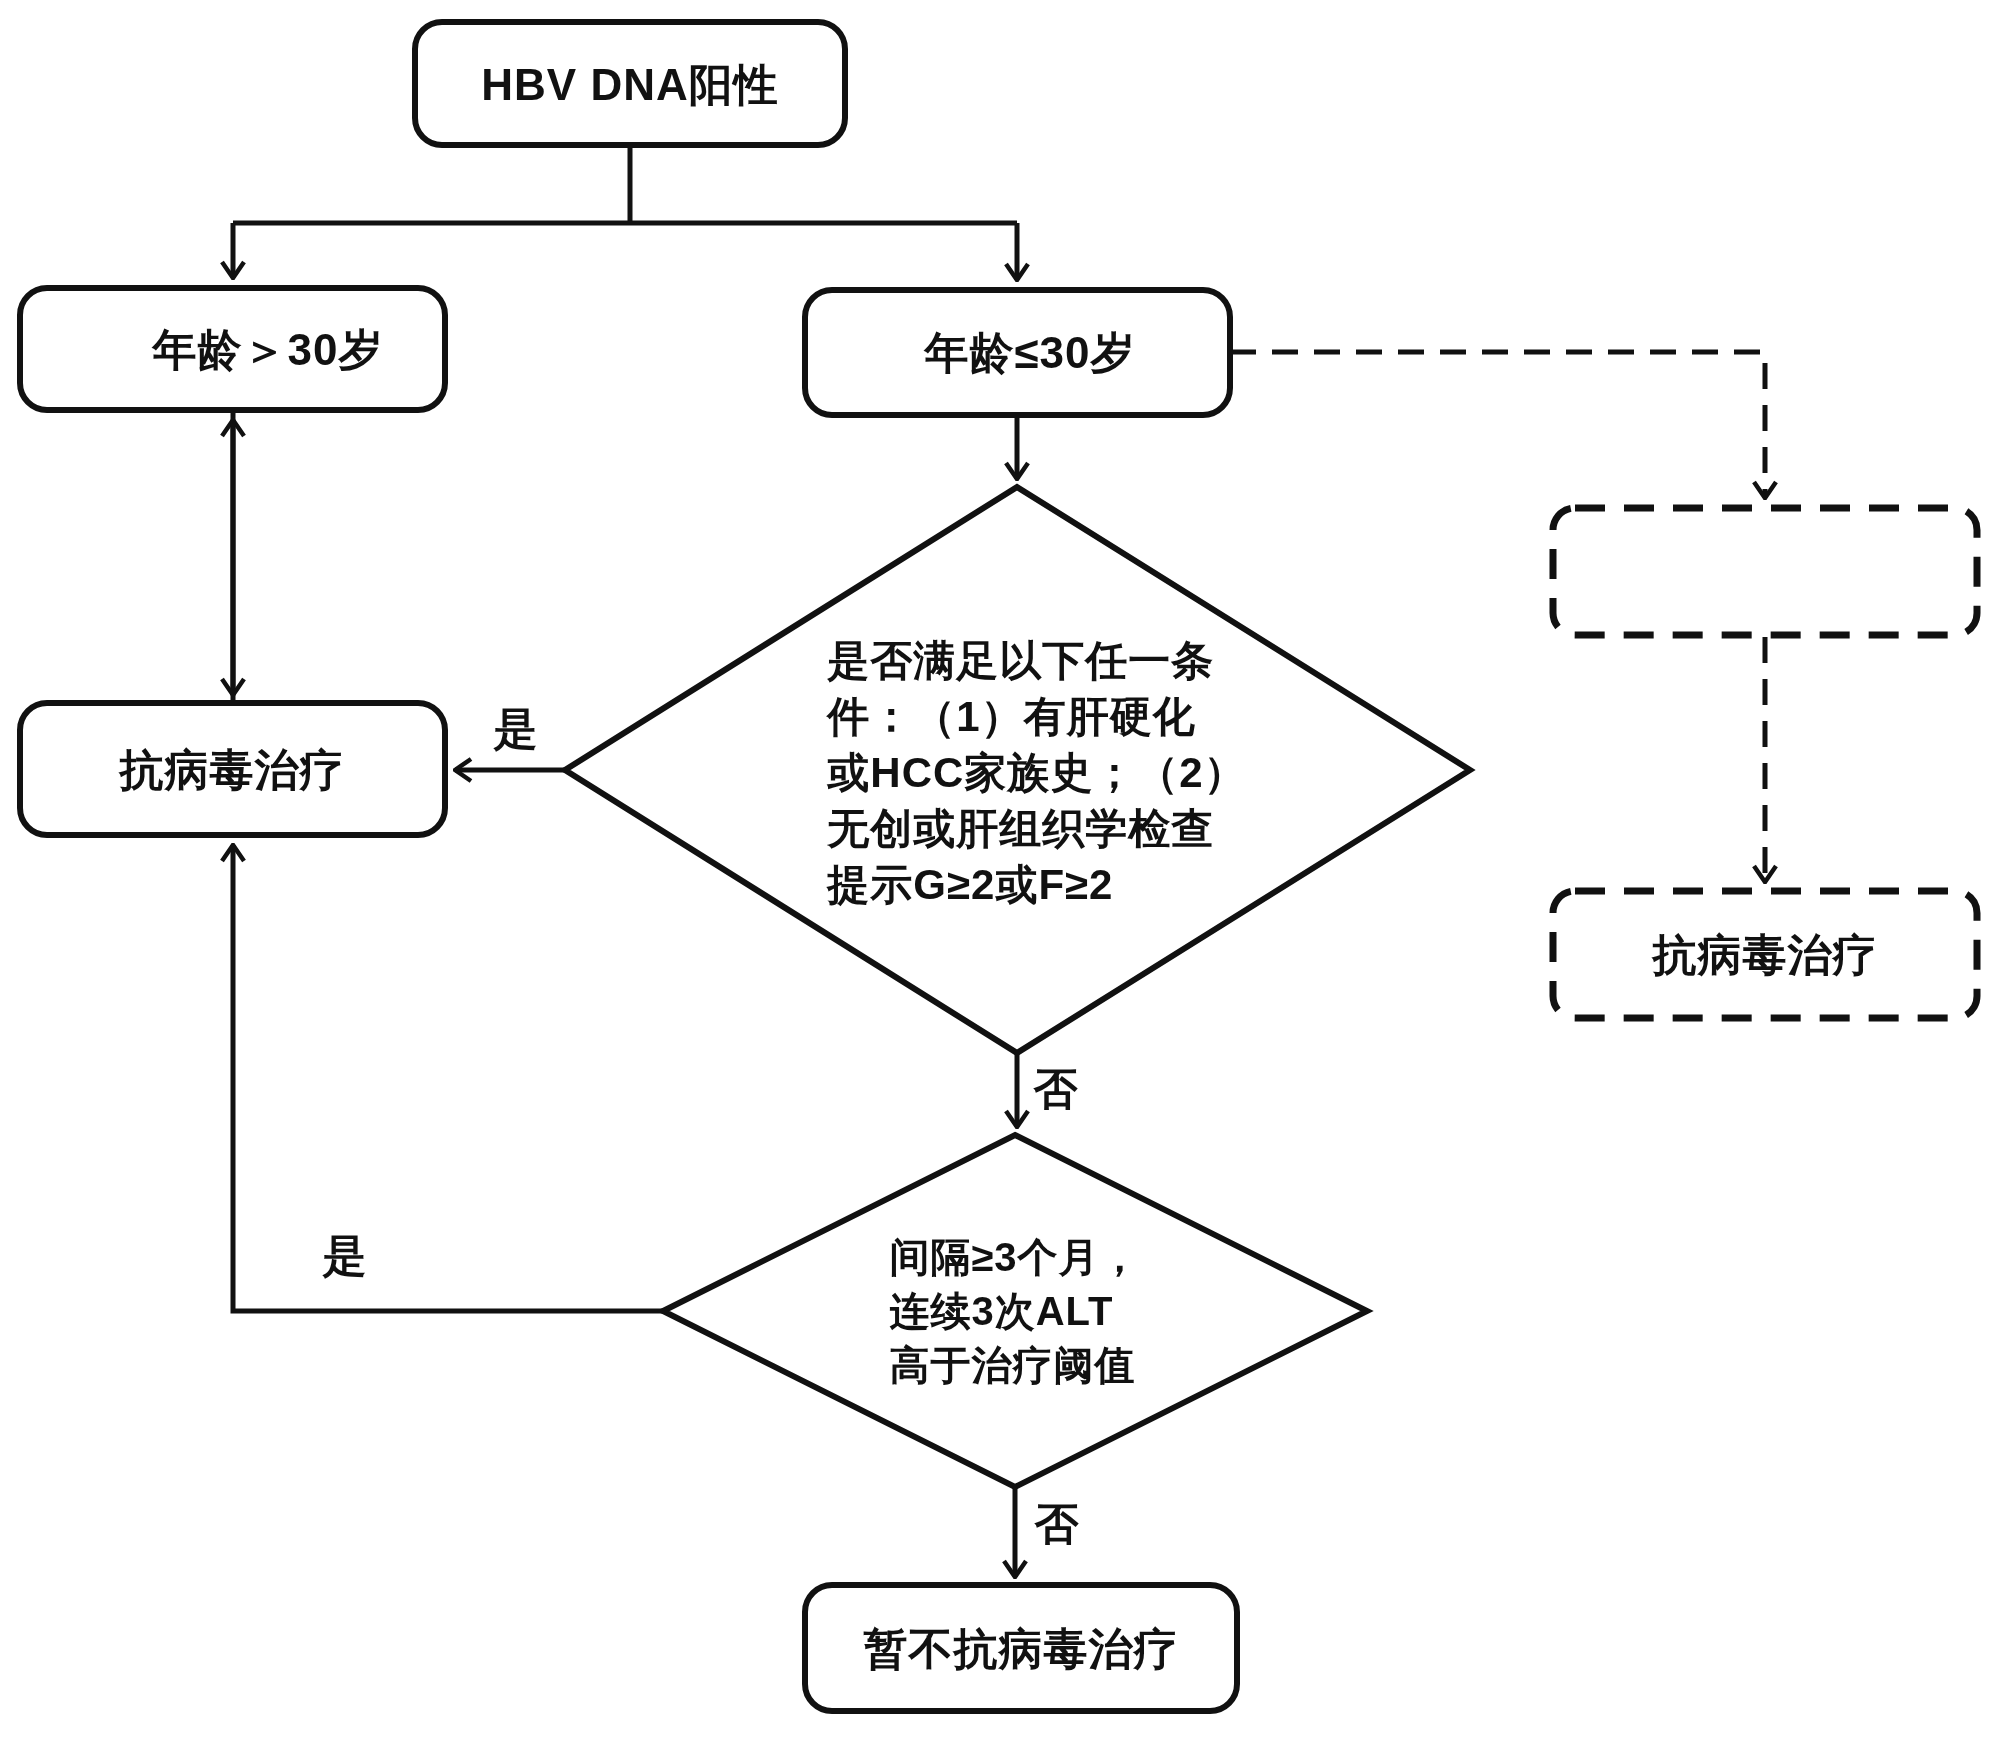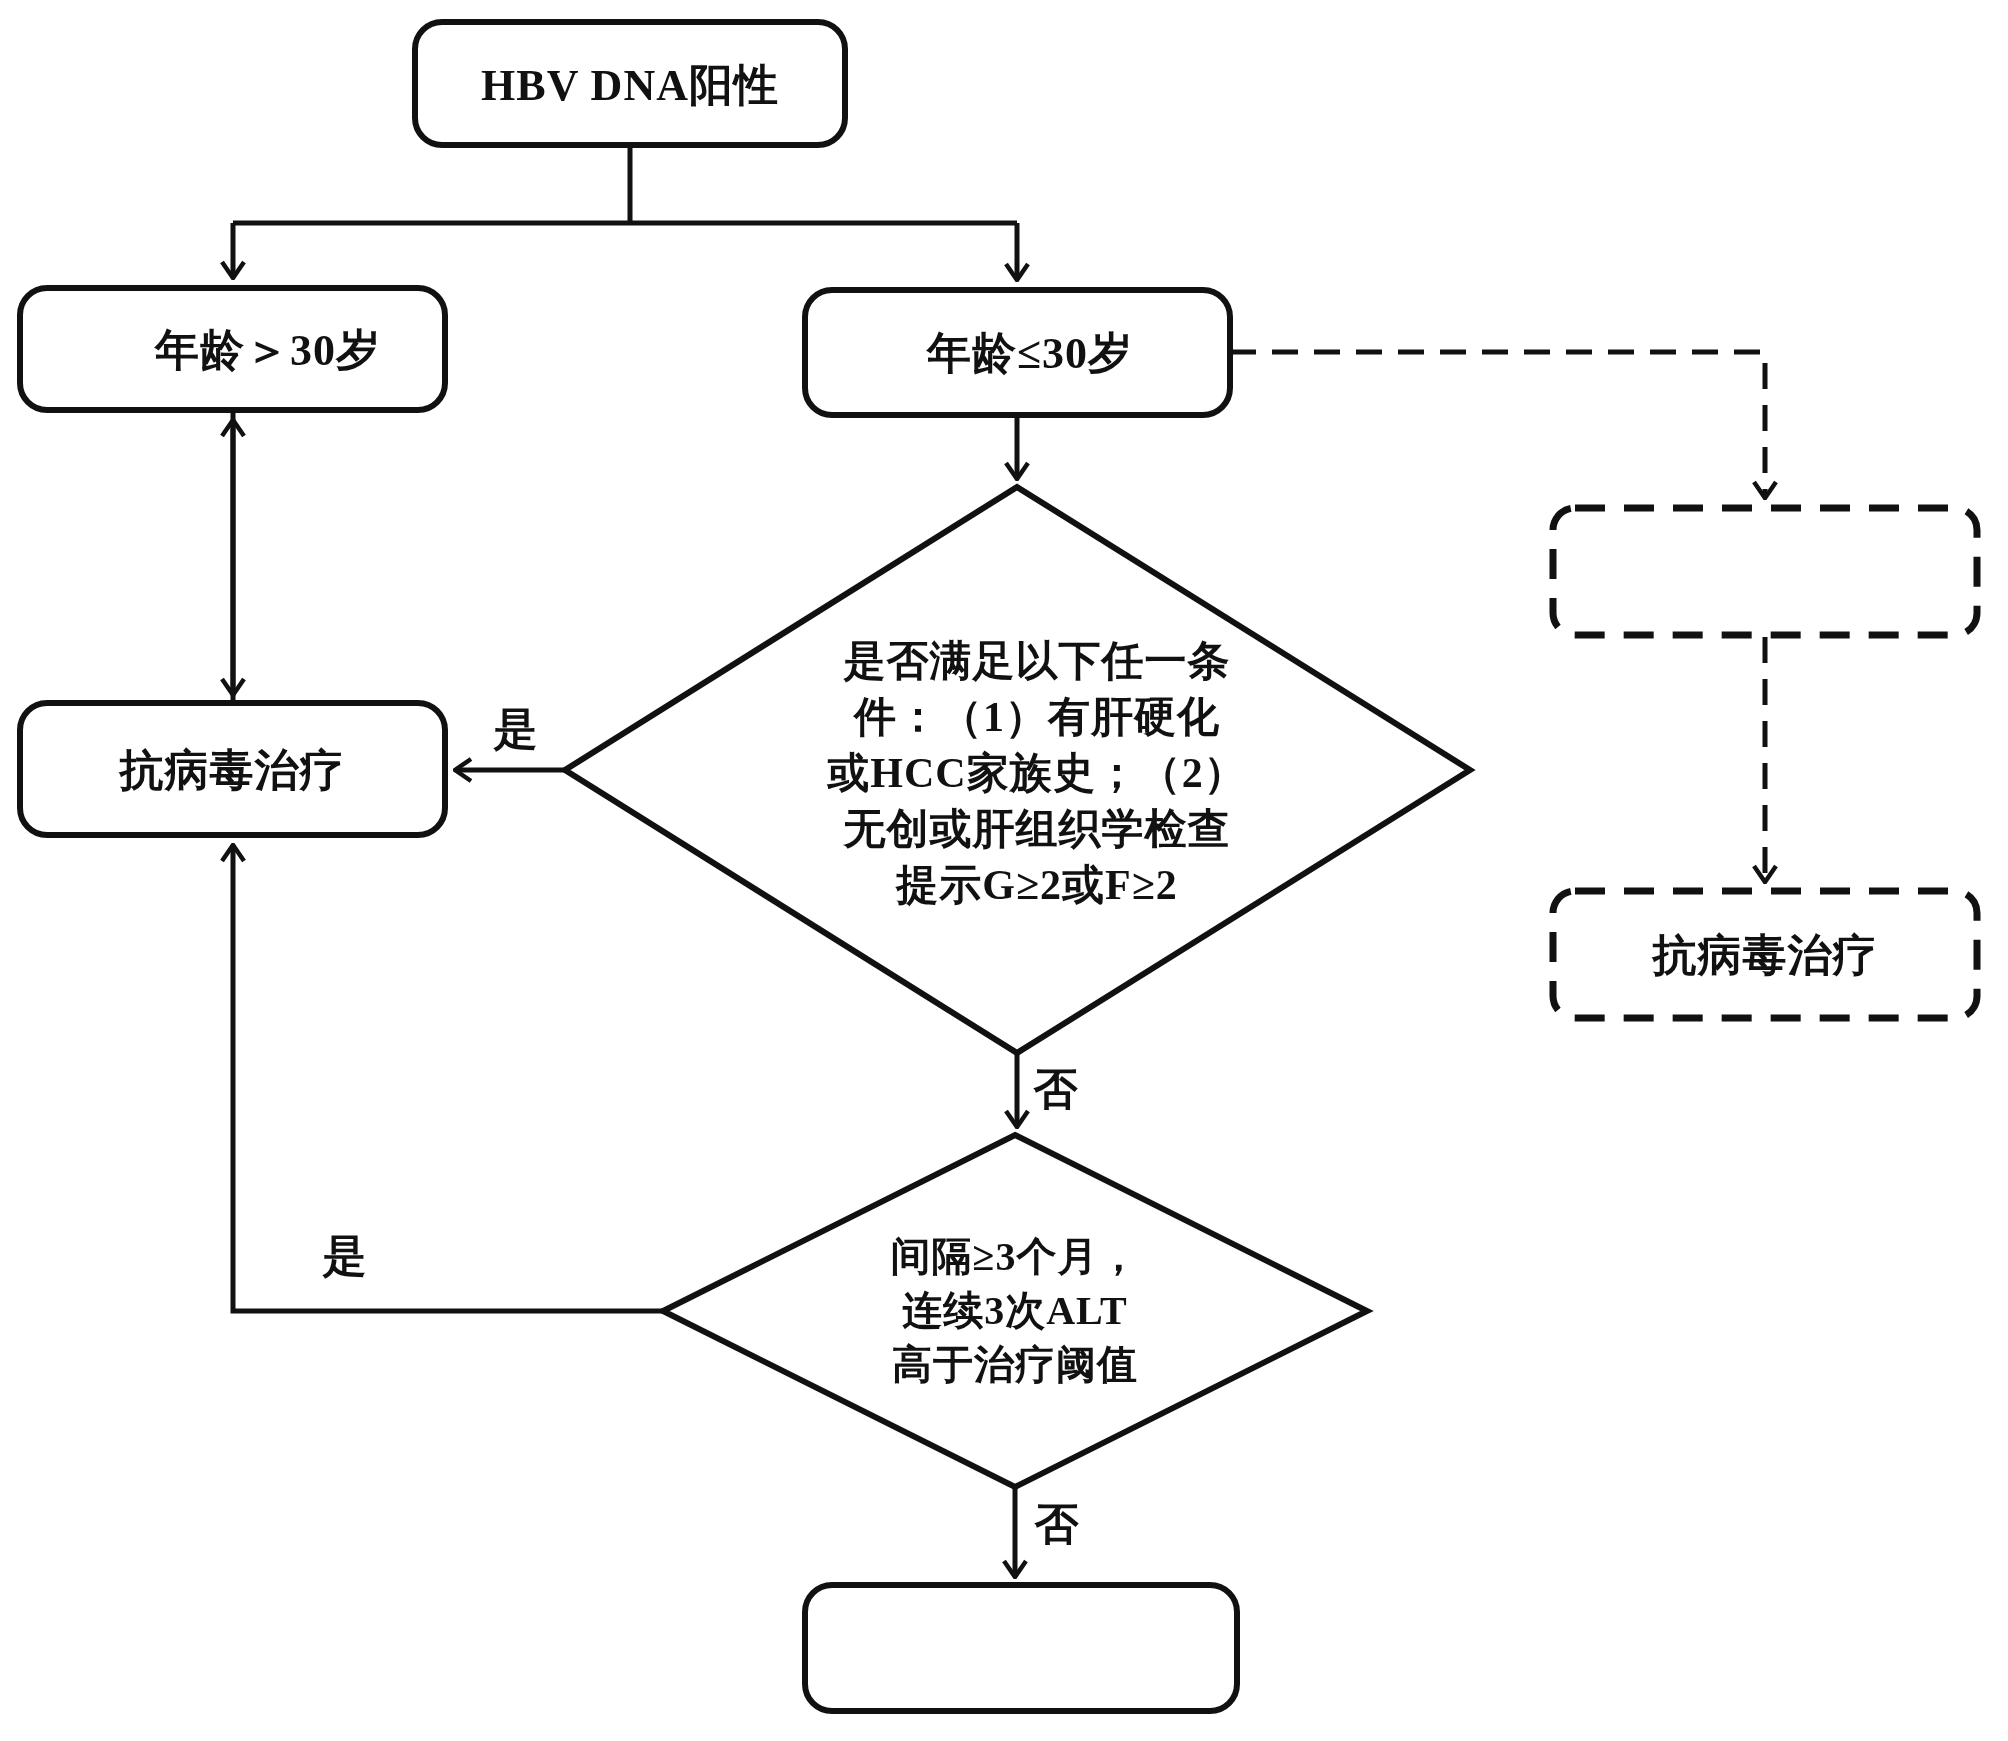--- a/index.html
+++ b/index.html
@@ -10,24 +10,22 @@
     background: #ffffff;
     font-family: "Liberation Sans", "DejaVu Sans", sans-serif;
     overflow: hidden;
   }
   .wires { position: absolute; left: 0; top: 0; }
   .node-label {
     position: absolute;
     transform: translate(-50%, -50%);
     color: #111111;
     font-weight: 700;
-    text-align: center;
     white-space: pre-line;
     letter-spacing: 1px;
-    font-family: Liberation Serif, serif;
   }
   .box-label   { font-size: 44px; }
   .diam-label  { font-size: 42px; line-height: 56px; }
   .diam-label2 { font-size: 40px; line-height: 54px; }
   .edge-label  { font-size: 44px; }
 </style>
 </head>
 <body>
 
 <div class="canvas">
@@ -87,20 +85,21 @@
   <div class="node-label diam-label" style="left:1017px; top:773px;margin-left:20px;">是否满足以下任一条
 件：（1）有肝硬化
 或HCC家族史；（2）
 无创或肝组织学检查
 提示G≥2或F≥2</div>
 
   <div class="node-label diam-label2" style="left:1015px; top:1311px;">间隔≥3个月，
 连续3次ALT
 高于治疗阈值</div>
 
+  <div class="node-label box-label" style="left:1021px; top:1649px;">暂不抗病毒治疗</div>
 
 
   <div class="node-label box-label" style="left:1765px; top:955px;">抗病毒治疗</div>
 
   <div class="node-label edge-label" style="left:516px; top:729px;">是</div>
 
   <div class="node-label edge-label" style="left:1056px; top:1089px;">否</div>
 
   <div class="node-label edge-label" style="left:345px; top:1256px;">是</div>
 

